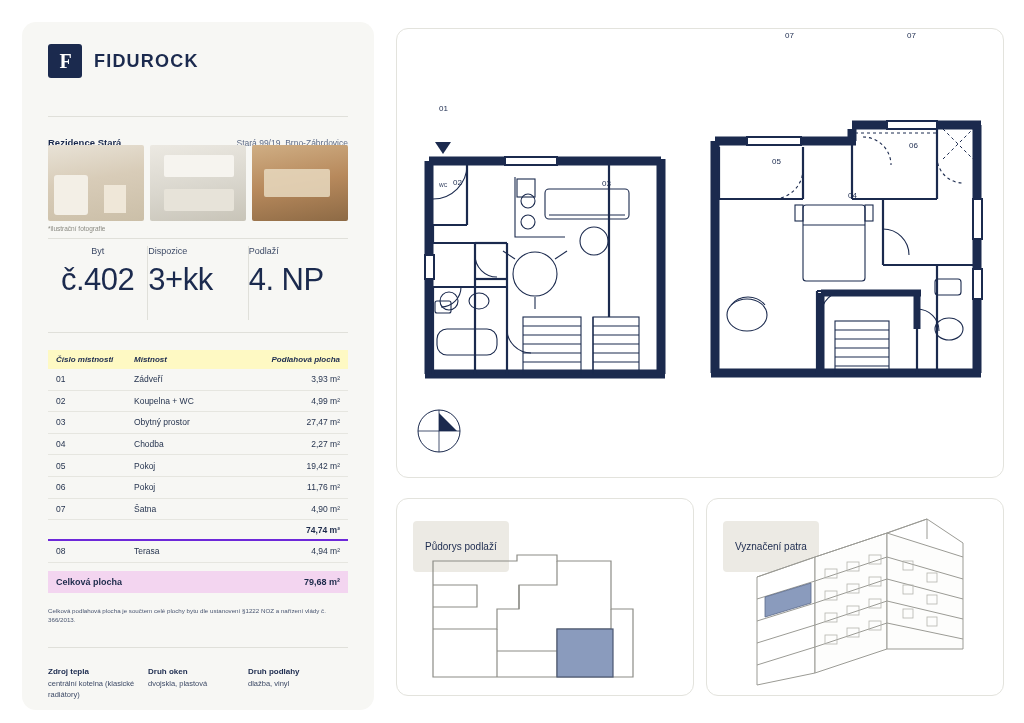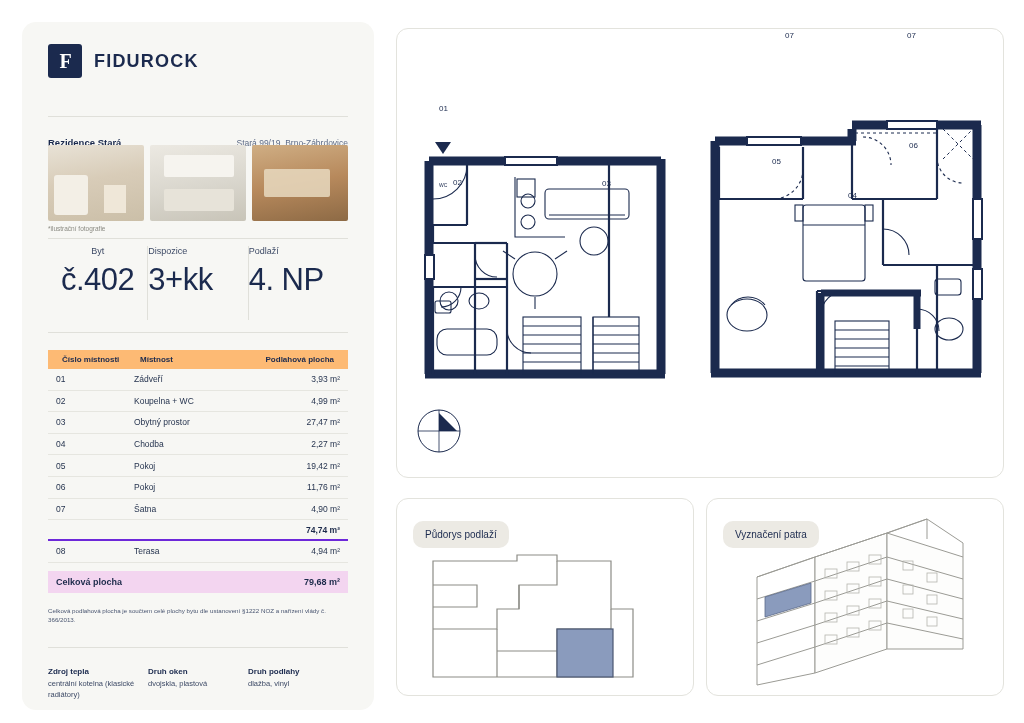--- a/index.html
+++ b/index.html
@@ -123,27 +123,28 @@
   .divider.d3 { top: 310px; }
 
   
   .table {
     position: absolute;
     left: 26px; top: 328px;
     width: 300px;
   }
   .t-head {
     display: flex;
-    background: #fdba74;
+    background: #fef9c3;
     height: 19px;
     align-items: center;
     font-size: 8px;
     font-weight: bold;
     color: #1b2a4e;
-    padding: 0 14px;
+    padding: 0 8px;
+    font-style: italic;
   }
   .c-num { width: 78px; }
   .c-room { flex: 1; }
   .c-area { width: 88px; text-align: right; }
   .t-row {
     display: flex;
     height: 21.6px;
     align-items: center;
     font-size: 8.5px;
     padding: 0 8px;
@@ -205,22 +206,22 @@
     border-radius: 12px;
   }
   .p-main { left: 396px; top: 28px; width: 608px; height: 450px; }
   .p-floor { left: 396px; top: 498px; width: 298px; height: 198px; }
   .p-level { left: 706px; top: 498px; width: 298px; height: 198px; }
 
   .chip {
     position: absolute;
     left: 16px; top: 22px;
     background: #eceae4;
-    border-radius: 10px;
-    padding: 8px 12px;
+    border-radius: 4px;
+    padding: 20px 12px;
     font-size: 10px;
     color: #1b2a4e;
   }
 
   .svg-wrap { position: absolute; inset: 0; }
   svg { display: block; }
 
   .room-code {
     font-size: 8px;
     fill: #1b2a4e;

